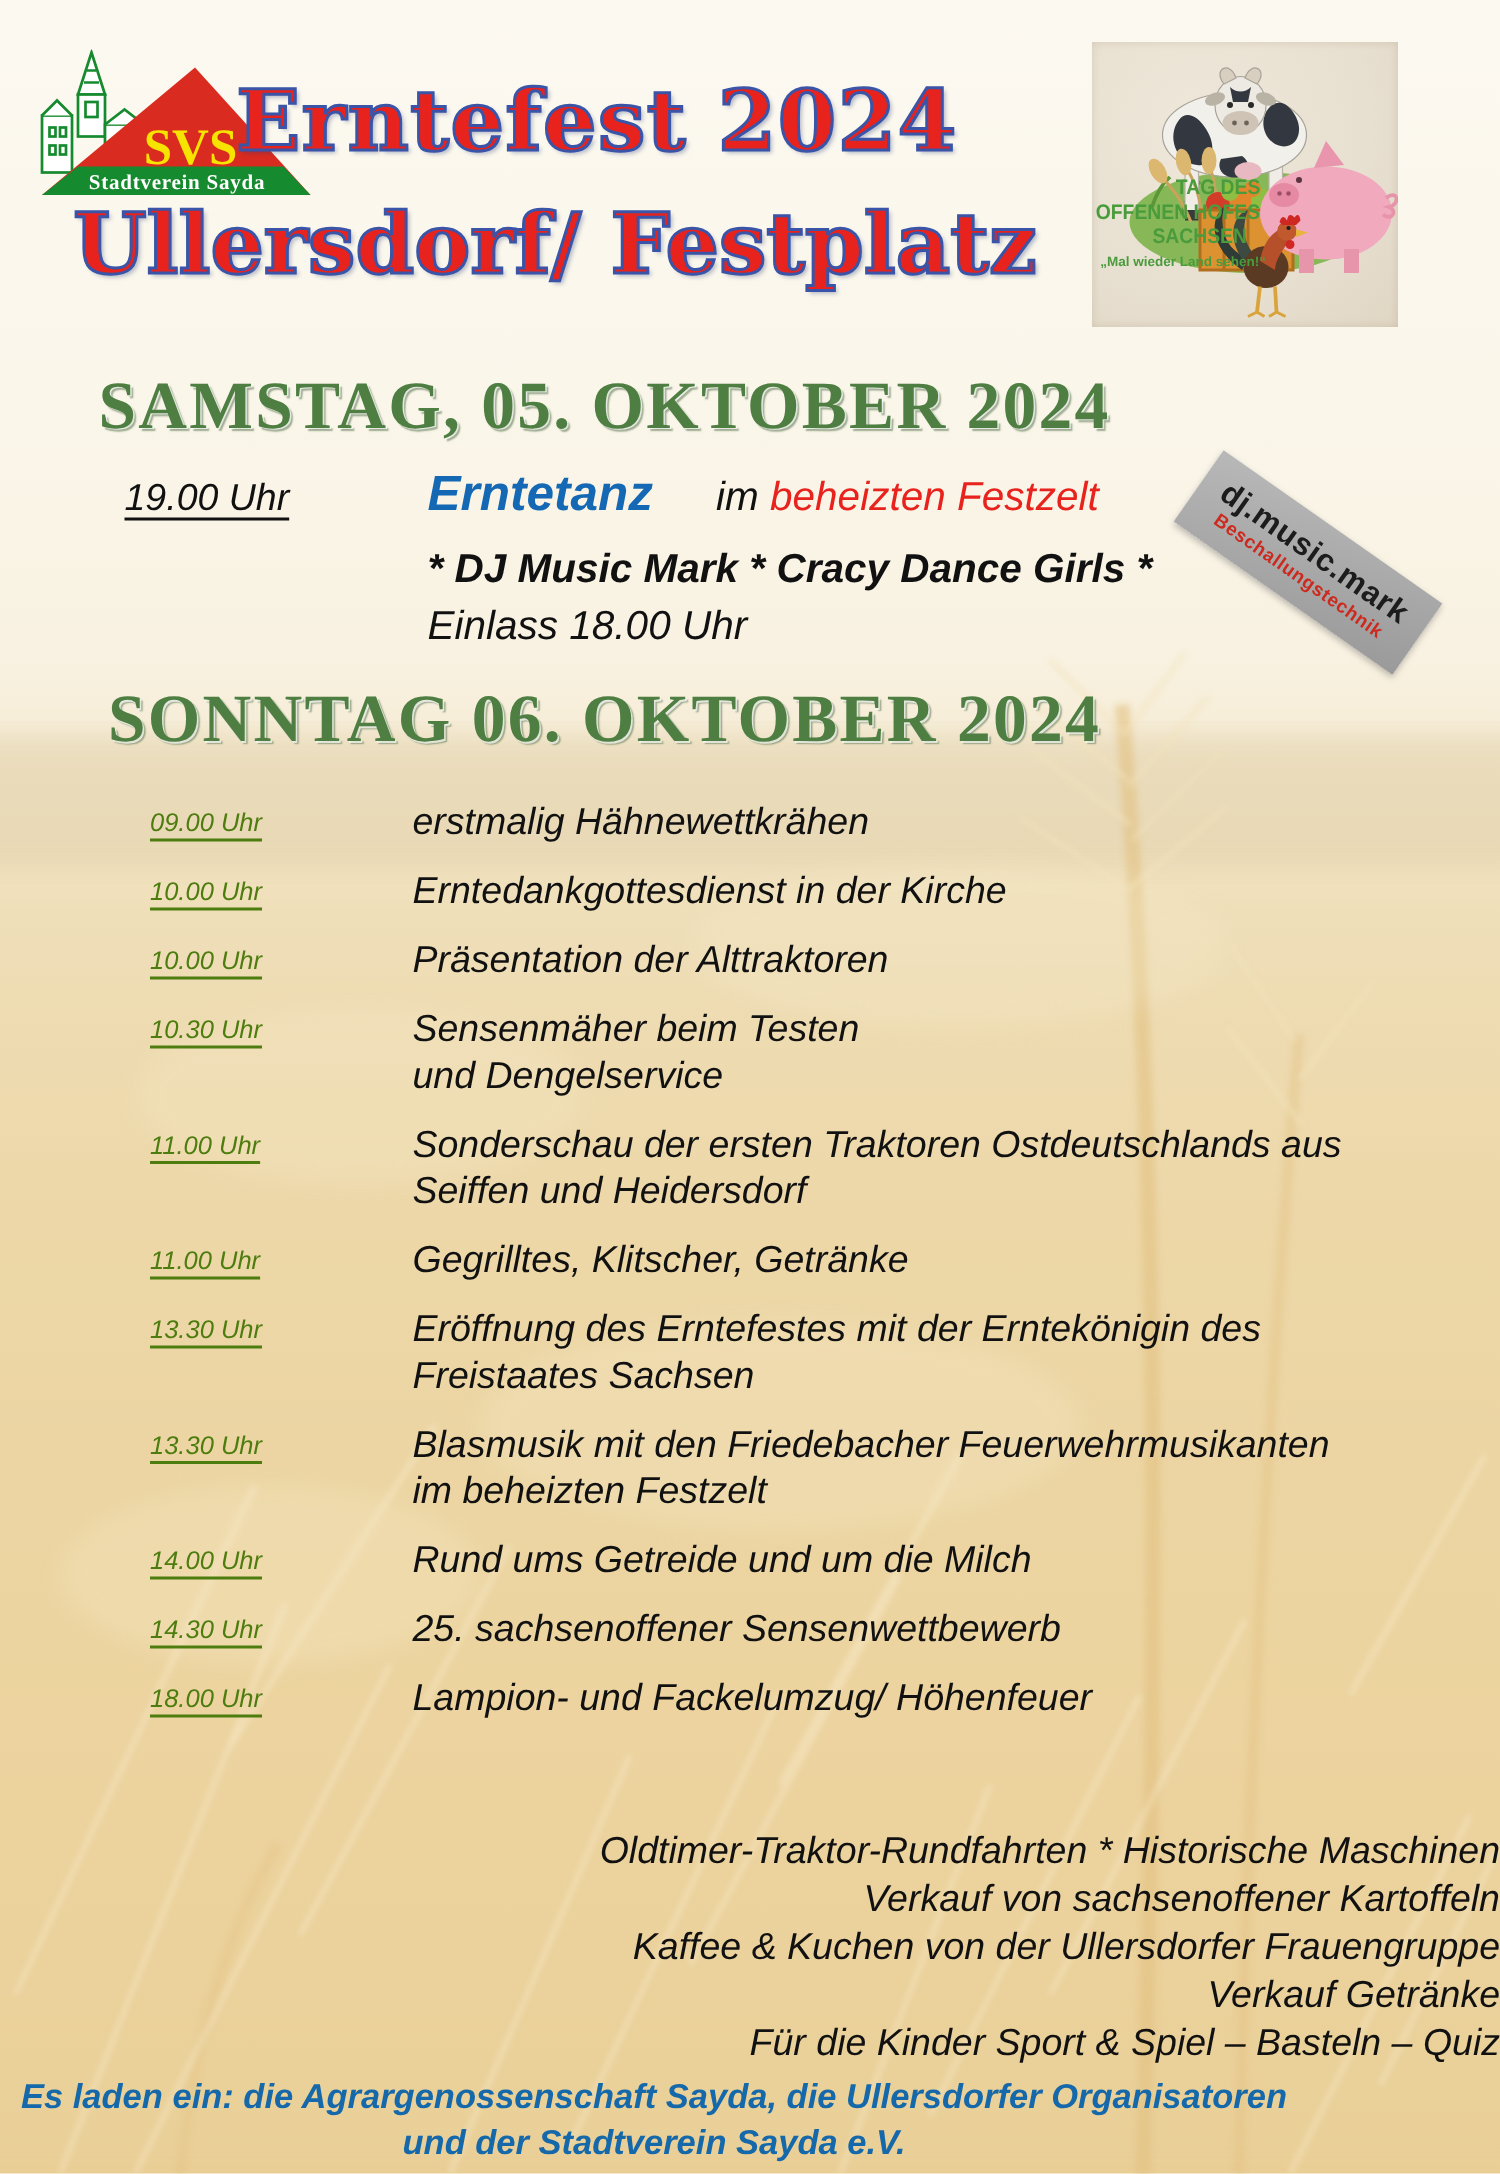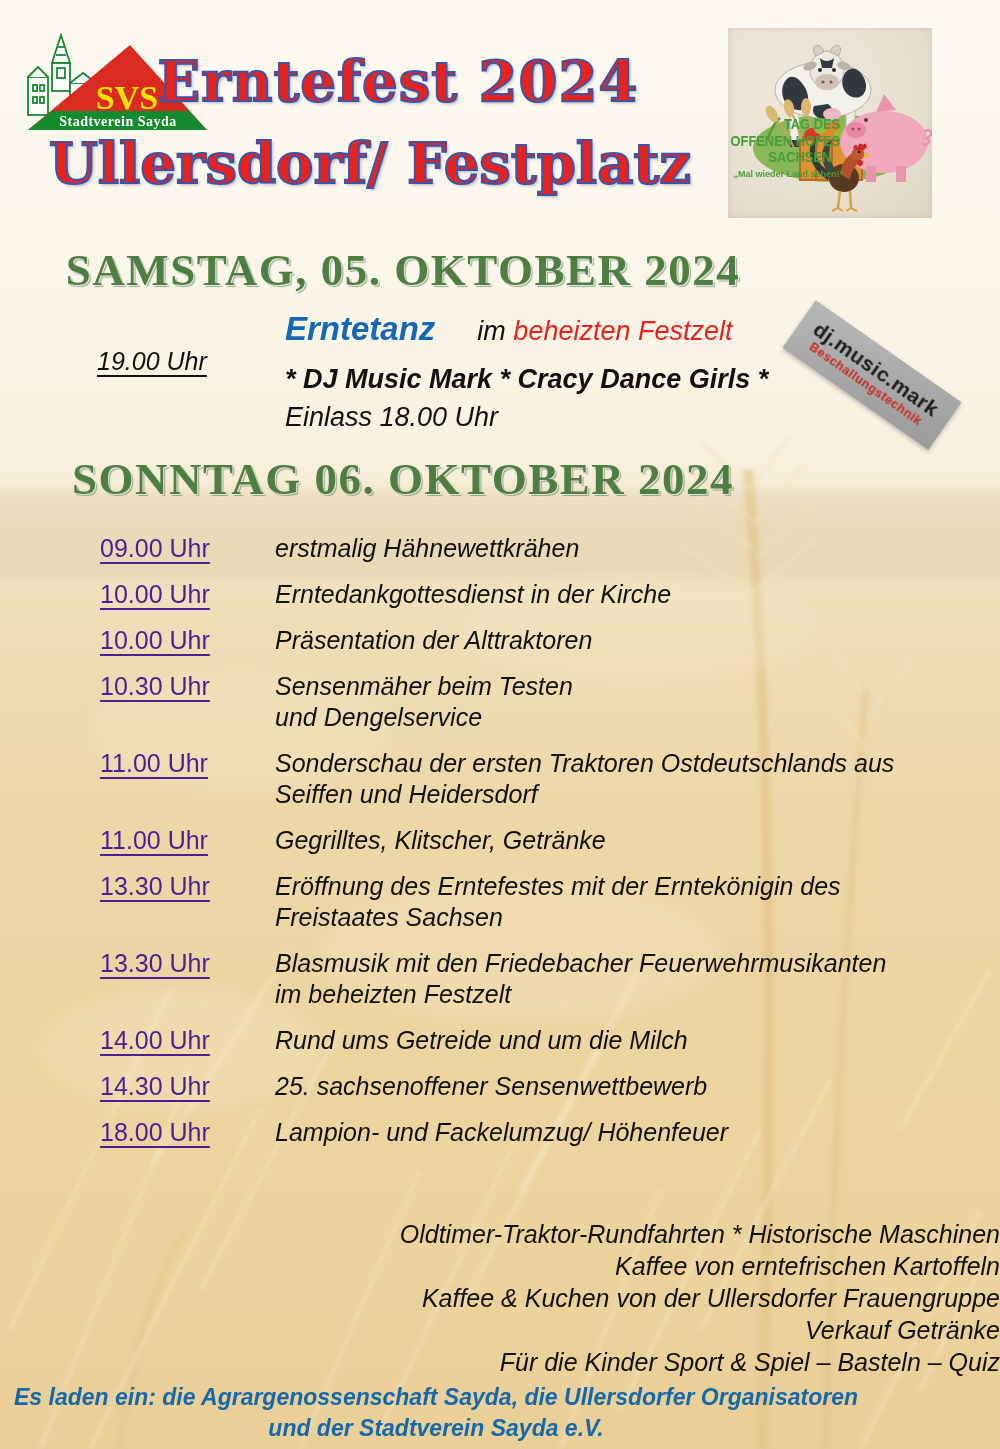--- a/index.html
+++ b/index.html
@@ -39,40 +39,40 @@
       font-size:14px;transform:scaleX(.92);transform-origin:right;
       right:92px;text-align:right;white-space:nowrap;}
   #hof-line1{top:88px;}
   #hof-line2{top:105px;}
   #hof-line3{top:121px;padding-right:10px;}
   #hof-slogan{position:absolute;top:141px;right:88px;color:#4a9b3c;font-size:9px;font-weight:bold;white-space:nowrap;}
 
   
   .time-label{font-size:25px;font-style:italic;color:#111;}
   .time-label span{text-decoration:underline;text-decoration-thickness:2px;text-underline-offset:5px;}
-  #sat-time{left:97px;top:318px;margin-top:29px;}
+  #sat-time{left:83px;top:318px;}
   #sat-line1{left:285px;top:310px;white-space:nowrap;}
   #sat-event{font-size:33px;font-weight:bold;font-style:italic;color:#1468b4;display:inline-block;margin-right:42px;}
   #sat-loc{font-size:27px;font-style:italic;color:#111;}
   #sat-loc .red{color:#e8231e;}
   #sat-line2{left:285px;top:364px;font-size:27px;font-weight:bold;font-style:italic;color:#111;white-space:nowrap;}
   #sat-line3{left:285px;top:402px;font-size:27px;font-style:italic;color:#111;white-space:nowrap;}
 
   
   #dj-badge{left:783px;top:346px;width:178px;height:58px;
       background:linear-gradient(160deg,#b8b8b8,#9a9a9a);
       transform:rotate(35deg);box-shadow:1px 2px 4px rgba(80,80,80,.35);
       display:flex;flex-direction:column;align-items:center;justify-content:center;}
   #dj-badge .l1{font-size:21px;font-weight:bold;color:#1c1c1c;letter-spacing:.5px;line-height:22px;}
   #dj-badge .l2{font-size:12.5px;font-weight:bold;color:#cc2a1e;letter-spacing:.5px;line-height:14px;}
 
   
   #sunday-schedule{left:100px;top:533px;width:840px;display:flex;flex-direction:column;gap:15px;}
   .row{display:flex;align-items:flex-start;}
-  .row .time{width:175px;flex:0 0 175px;font-size:25px;color:#4c1d95;line-height:31px;}
+  .row .time{width:175px;flex:0 0 175px;font-size:17px;font-style:italic;color:#4d7c0f;line-height:31px;}
   .row .time span{text-decoration:underline;text-decoration-thickness:2px;text-underline-offset:5px;}
   .row .desc{font-size:25px;font-style:italic;color:#111;line-height:31px;white-space:pre-line;}
 
   
   #extras{left:0;top:1218px;width:1000px;text-align:right;}
   #extras .xline{font-size:25px;font-style:italic;color:#111;line-height:32px;}
   #footer{left:0;top:1382px;width:872px;text-align:center;}
   #footer div{font-size:23px;font-weight:bold;font-style:italic;color:#1568a9;line-height:31px;}
 </style>
 </head>
@@ -314,21 +314,21 @@
       <div class="desc">25. sachsenoffener Sensenwettbewerb</div>
     </div>
     <div class="row">
       <div class="time"><span>18.00 Uhr</span></div>
       <div class="desc">Lampion- und Fackelumzug/ Höhenfeuer</div>
     </div>
   </div>
 
 <div id="extras" class="abs">
     <div class="xline">Oldtimer-Traktor-Rundfahrten * Historische Maschinen</div>
-    <div class="xline">Kaffee von erntefrischen Kartoffeln</div>
+    <div class="xline">Verkauf von sachsenoffener Kartoffeln</div>
     <div class="xline">Kaffee &amp; Kuchen von der Ullersdorfer Frauengruppe</div>
     <div class="xline">Verkauf Getränke</div>
     <div class="xline">Für die Kinder Sport &amp; Spiel – Basteln – Quiz</div>
   </div>
 
 <div id="footer" class="abs">
   <div>Es laden ein: die Agrargenossenschaft Sayda, die Ullersdorfer Organisatoren</div>
   <div>und der Stadtverein Sayda e.V.</div>
 </div>
 

